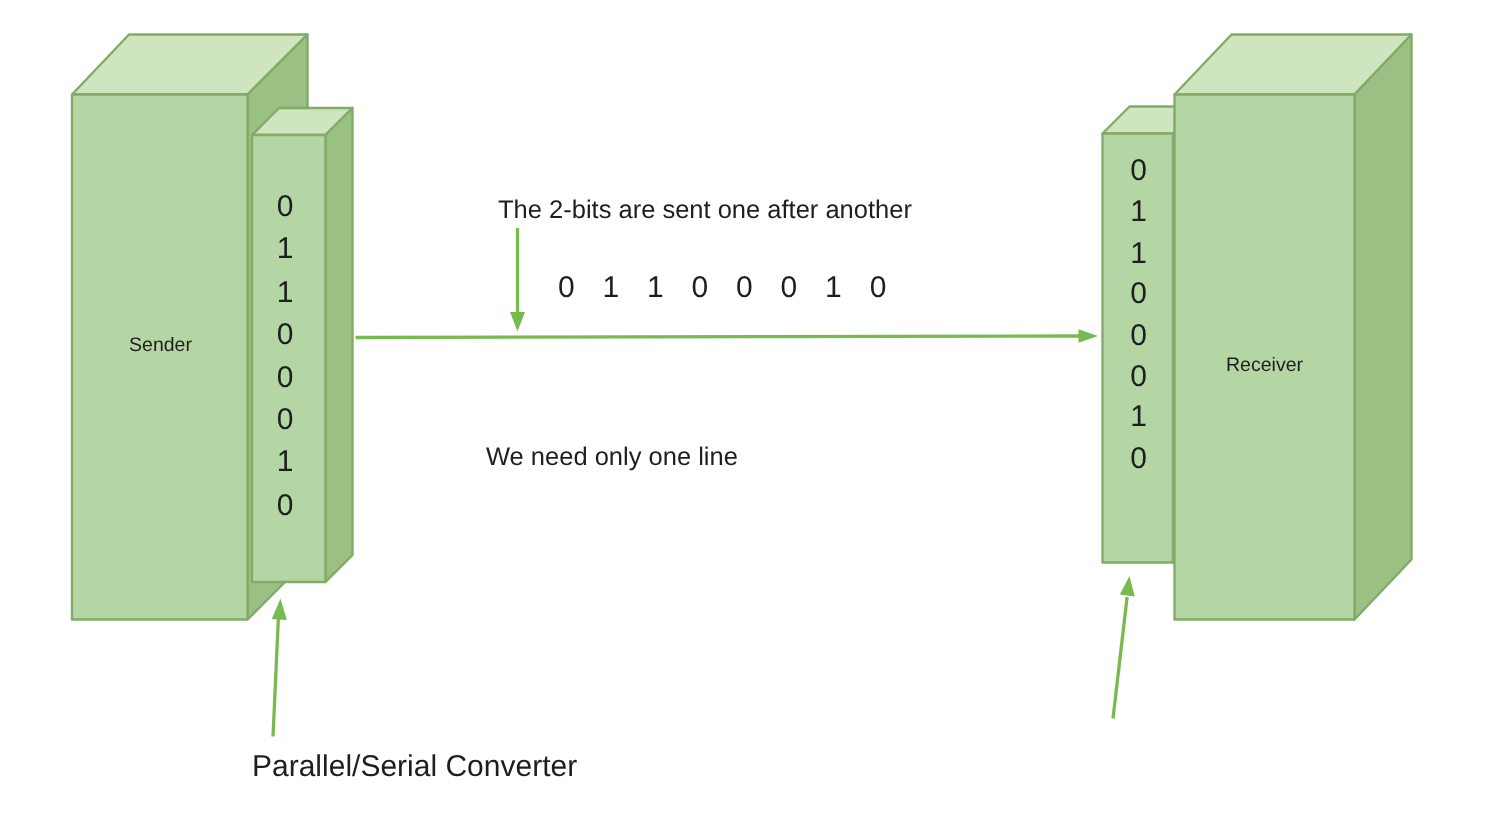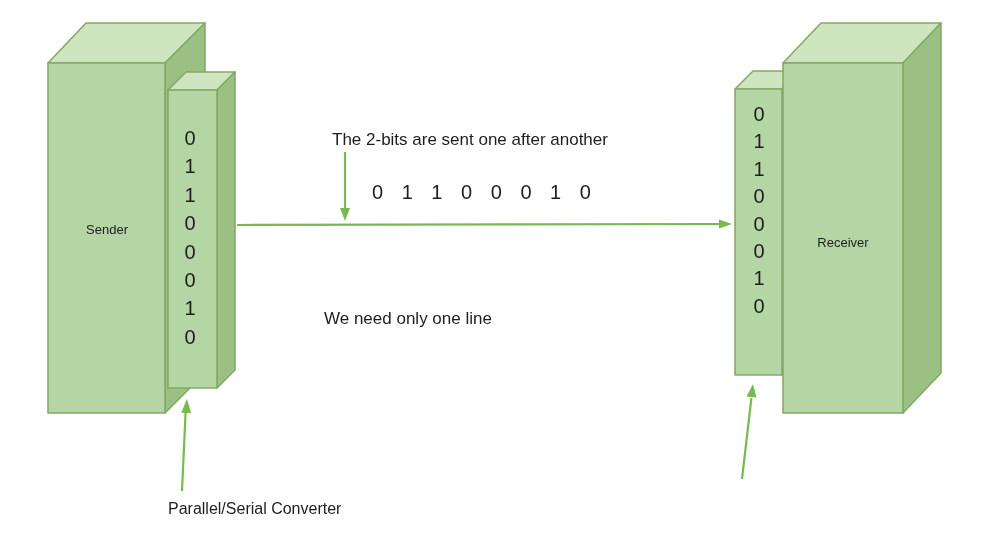--- a/index.html
+++ b/index.html
@@ -10,28 +10,28 @@
   }
   .abs{position:absolute;}
   svg{position:absolute;left:0;top:0;}
   .face-front{fill:var(--front);stroke:var(--stroke);stroke-width:1.6;stroke-linejoin:round;}
   .face-top{fill:var(--top);stroke:var(--stroke);stroke-width:1.6;stroke-linejoin:round;}
   .face-side{fill:var(--side);stroke:var(--stroke);stroke-width:1.6;stroke-linejoin:round;}
   .arrow-line{stroke:var(--arrow);stroke-width:2.2;fill:none;}
   .arrow-head{fill:var(--arrow);stroke:none;}
   .note-top{left:332px;top:130px;font-size:17px;white-space:nowrap;}
   .channel-bits{left:372px;top:181px;font-size:20px;letter-spacing:6.5px;white-space:nowrap;}
-  .note-bottom{left:324px;top:309px;font-size:17px;white-space:nowrap;}
+  .note-bottom{left:324px;top:295px;font-size:17px;white-space:nowrap;}
   .box-label{font-size:13px;transform:translateX(-50%);white-space:nowrap;}
   .sender-label{left:107px;top:222px;}
   .receiver-label{left:843px;top:221px;margin-top:14px;}
   .bits-col{font-size:20px;line-height:28.4px;white-space:pre-line;text-align:center;transform:translateX(-50%);}
   .sender-bits{left:190px;top:124px;}
   .receiver-bits{left:759px;top:101px;line-height:27.4px;}
-  .conv-label{font-size:16px;white-space:nowrap;}
+  .conv-label{font-size:20px;white-space:nowrap;}
   .ps-label{left:168px;top:500px;}
   .sp-label{left:596px;top:499px;}
 </style>
 </head>
 <body>
 
 <div id="canvas">
 
   <svg width="999" height="544" viewBox="0 0 999 544">
 

